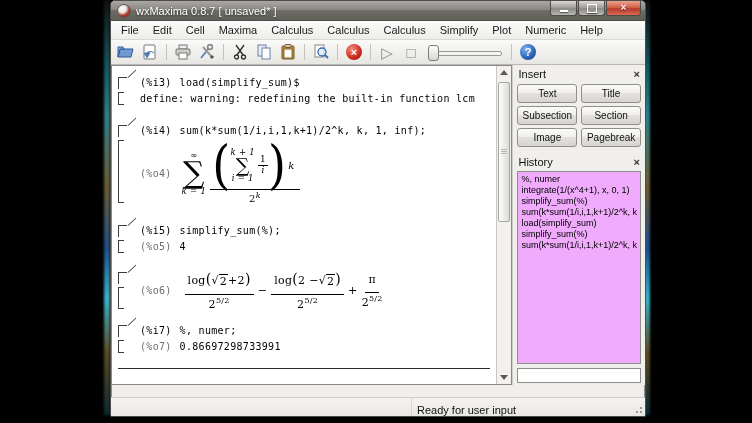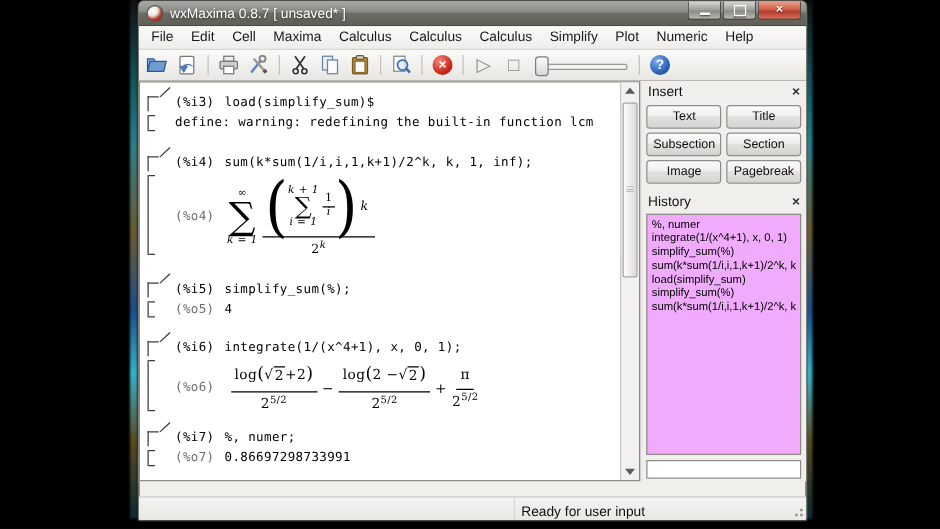--- a/index.html
+++ b/index.html
@@ -290,21 +290,20 @@
           <div class="cell" style="margin-bottom:17px">
             <div class="ibracket"></div>
             <div class="obracket" style="top:16px"></div>
             <div class="iline"><span class="prompt">(%i5)</span><span>simplify_sum(%);</span></div>
             <div class="oline"><span class="olabel">(%o5)</span><span>4</span></div>
           </div>
 
           <div class="cell" style="margin-bottom:14px">
             <div class="ibracket"></div>
             <div class="obracket" style="top:16px"></div>
-            <div class="iline"><span class="prompt">(%i6)</span><span>integrate(1/(x^4+1), x, 0, 1);</span></div>
             <div class="math-row" style="margin-top:5px">
               <span class="olabel" style="font-family:'DejaVu Sans Mono',monospace;font-size:10px;margin-right:10px">(%o6)</span>
               <span class="frac2">
                 <span class="n"><span>log</span><span class="mparen">(</span><span class="sqrt">
                       <span>√</span>
                       <span class="radbar">2</span>
                     </span><span>+2</span><span class="mparen">)</span></span>
                 <span class="d"><span>2</span><sup>5/2</sup></span>
               </span>
               <span class="op">−</span>

